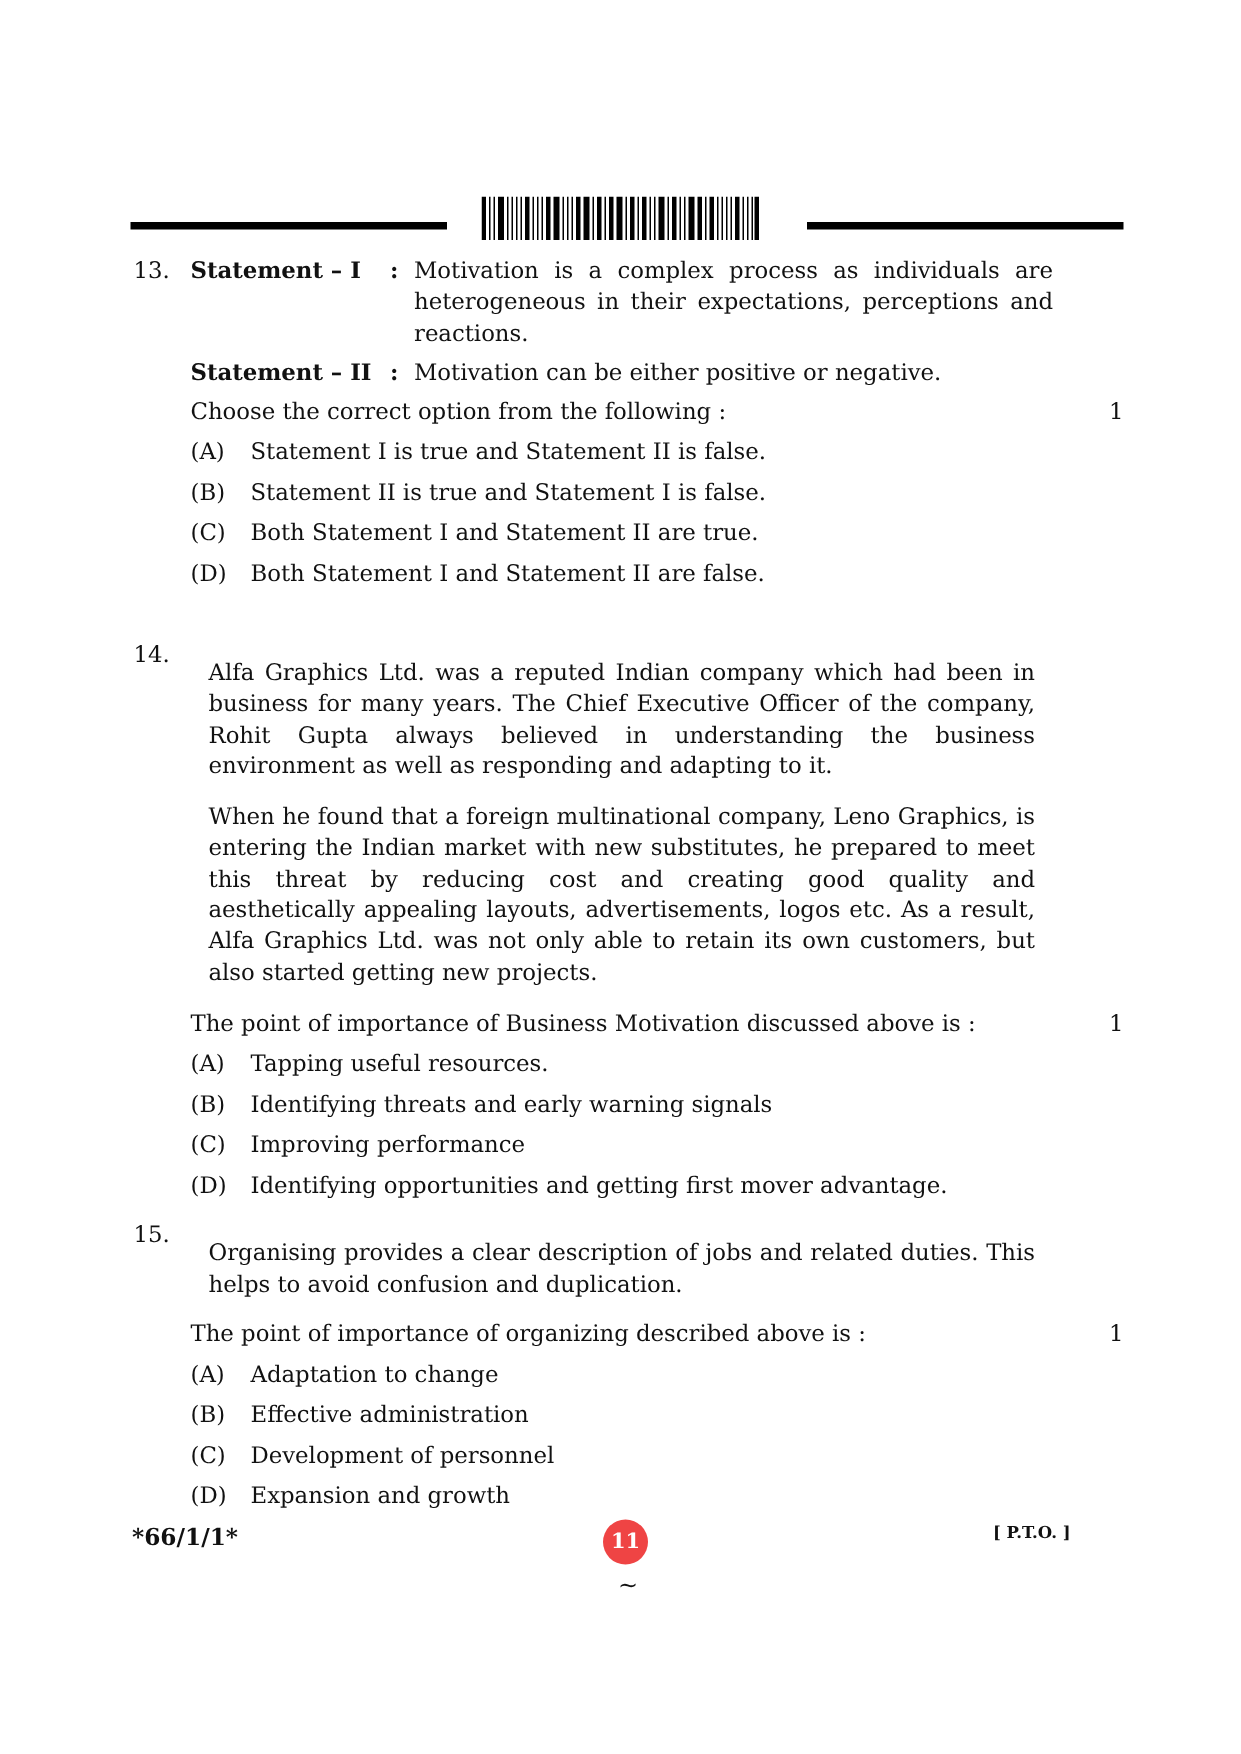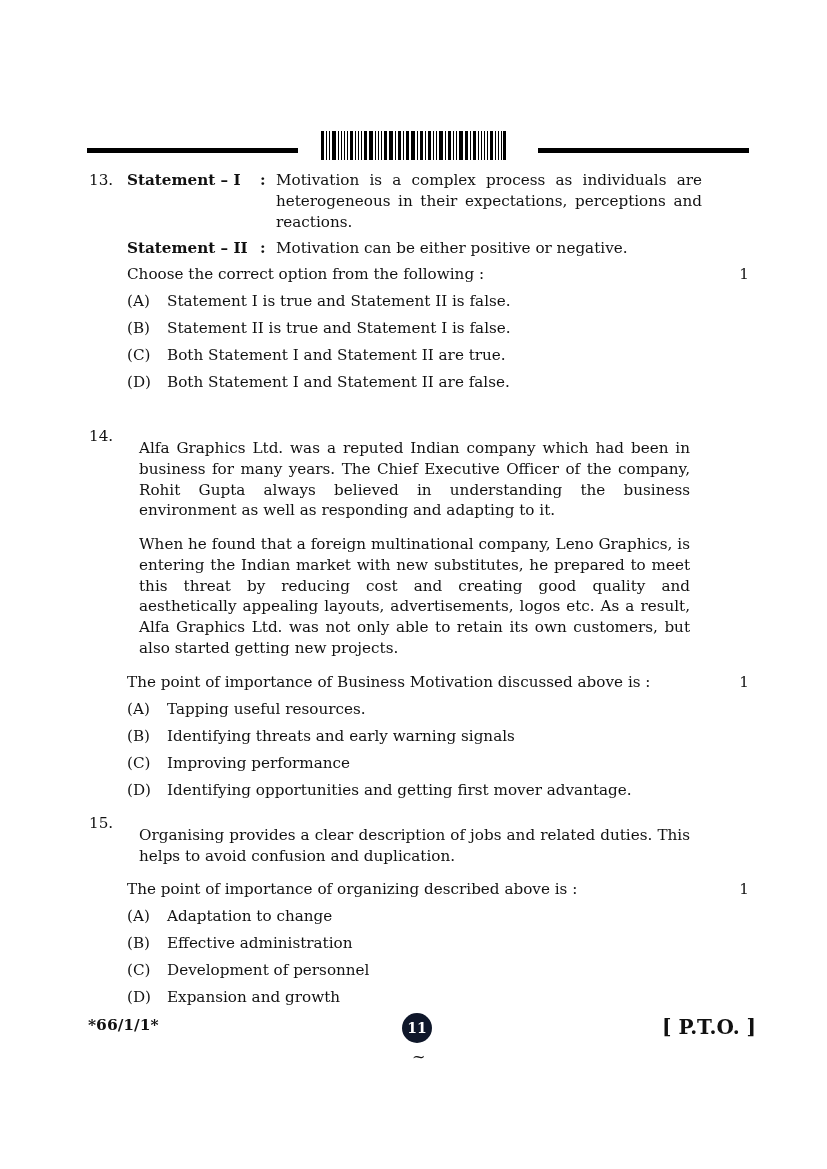--- a/index.html
+++ b/index.html
@@ -19,23 +19,23 @@
   .stmt-label { position: absolute; left: 0; top: 0; font-weight: bold; white-space: nowrap; }
   .stmt-colon { position: absolute; left: 133px; top: 0; font-weight: bold; }
   .stmt-text { margin-left: 149px; text-align: justify; }
   .ask { position: relative; }
   .marks { position: absolute; left: 602px; top: 0; width: 20px; text-align: right; font-weight: normal; }
   .opt { position: relative; height: 27px; }
   .opt-letter { position: absolute; left: 0; top: 0; }
   .opt-text { position: absolute; left: 40px; top: 0; white-space: nowrap; }
 
   .footer-code { position: absolute; left: 88px; top: 1015px; font-weight: bold; font-size: 15.5px; }
-  .footer-pto { position: absolute; left: 662px; top: 1015px; font-weight: bold; font-size: 20px; }
+  .footer-pto { position: absolute; left: 662px; top: 1015px; font-weight: bold; font-size: 11px; }
   .page-badge { position: absolute; left: 402px; top: 1013px; width: 30px; height: 30px; border-radius: 50%;
-                background: #0f172a; color: #fff; font-weight: bold; font-size: 14px; text-align: center; line-height: 30px; }
+                background: #ef4444; color: #fff; font-weight: bold; font-size: 14px; text-align: center; line-height: 30px; }
   .tilde { position: absolute; left: 412px; top: 1047px; font-size: 16px; }
 </style>
 </head>
 <body>
 
 <div class="page">
 
   <div class="rule left"></div>
   <svg class="barcode" viewBox="0 0 185 29" preserveAspectRatio="none">
     <g fill="#000">

